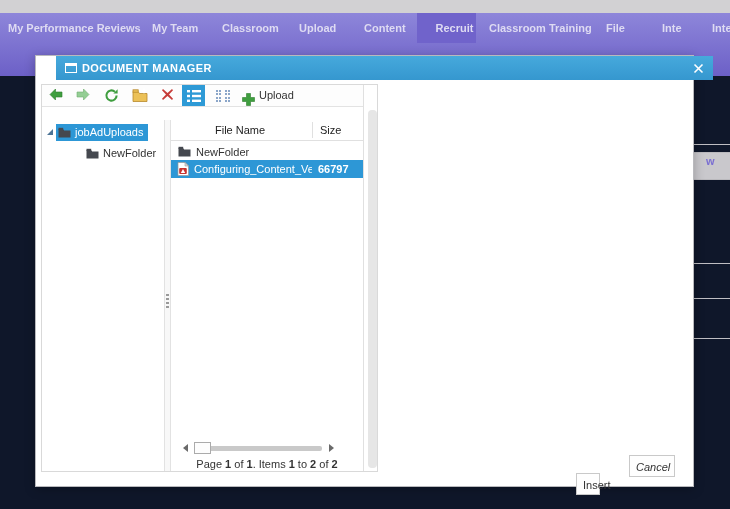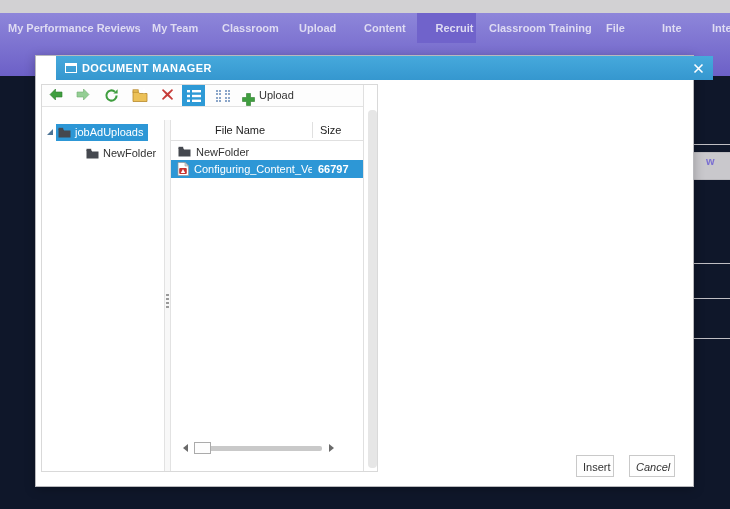--- a/index.html
+++ b/index.html
@@ -57,21 +57,21 @@
   .hs-left{left:6px;border-right:5px solid #6a6a6a;}
   .hs-right{right:3px;border-left:5px solid #6a6a6a;}
   .hs-track{left:17px;top:5px;width:128px;height:5px;background:#c9c9c9;border-radius:2px;}
   .hs-thumb{left:17px;top:1px;width:17px;height:12px;background:#fdfdfd;border:1px solid #ababab;box-sizing:border-box;cursor:pointer;}
   .pager{left:0;bottom:1px;width:192px;text-align:center;font-size:11px;color:#333;white-space:nowrap;}
   .pager b{font-weight:bold;}
 
   .vscroll{left:326px;top:25px;width:9px;height:358px;background:#e6e6e6;border-radius:4px;cursor:pointer;}
 
   .dlg-btn{top:399px;height:22px;background:#fefefe;border:1px solid #c9c9c9;font-size:11px;color:#333;text-align:center;line-height:20px;box-sizing:border-box;cursor:pointer;}
-  .btn-insert{left:540px;width:38px;}
+  .btn-insert{left:540px;width:24px;margin-top:18px;}
   .btn-cancel{left:593px;width:46px;font-style:italic;}
 
   svg{display:block;}
 </style>
 </head>
 <body>
 
 <div class="stage">
 
   <div class="abs top-strip"></div>
@@ -255,20 +255,21 @@
             <span class="fsize">66797</span>
           </div>
 
           <div class="abs hscroll">
             <span class="abs hs-arrow hs-left"></span>
             <span class="abs hs-track"></span>
             <span class="abs hs-thumb"></span>
             <span class="abs hs-arrow hs-right"></span>
           </div>
 
+          <div class="abs pager"><span>Page </span><b>1</b><span> of </span><b>1</b><span>. Items </span><b>1</b><span> to </span><b>2</b><span> of </span><b>2</b></div>
         </div>
       </div>
 
       <div class="abs vscroll"></div>
     </div>
 
     <button class="abs dlg-btn btn-insert">Insert</button>
     <button class="abs dlg-btn btn-cancel">Cancel</button>
   </div>
 

